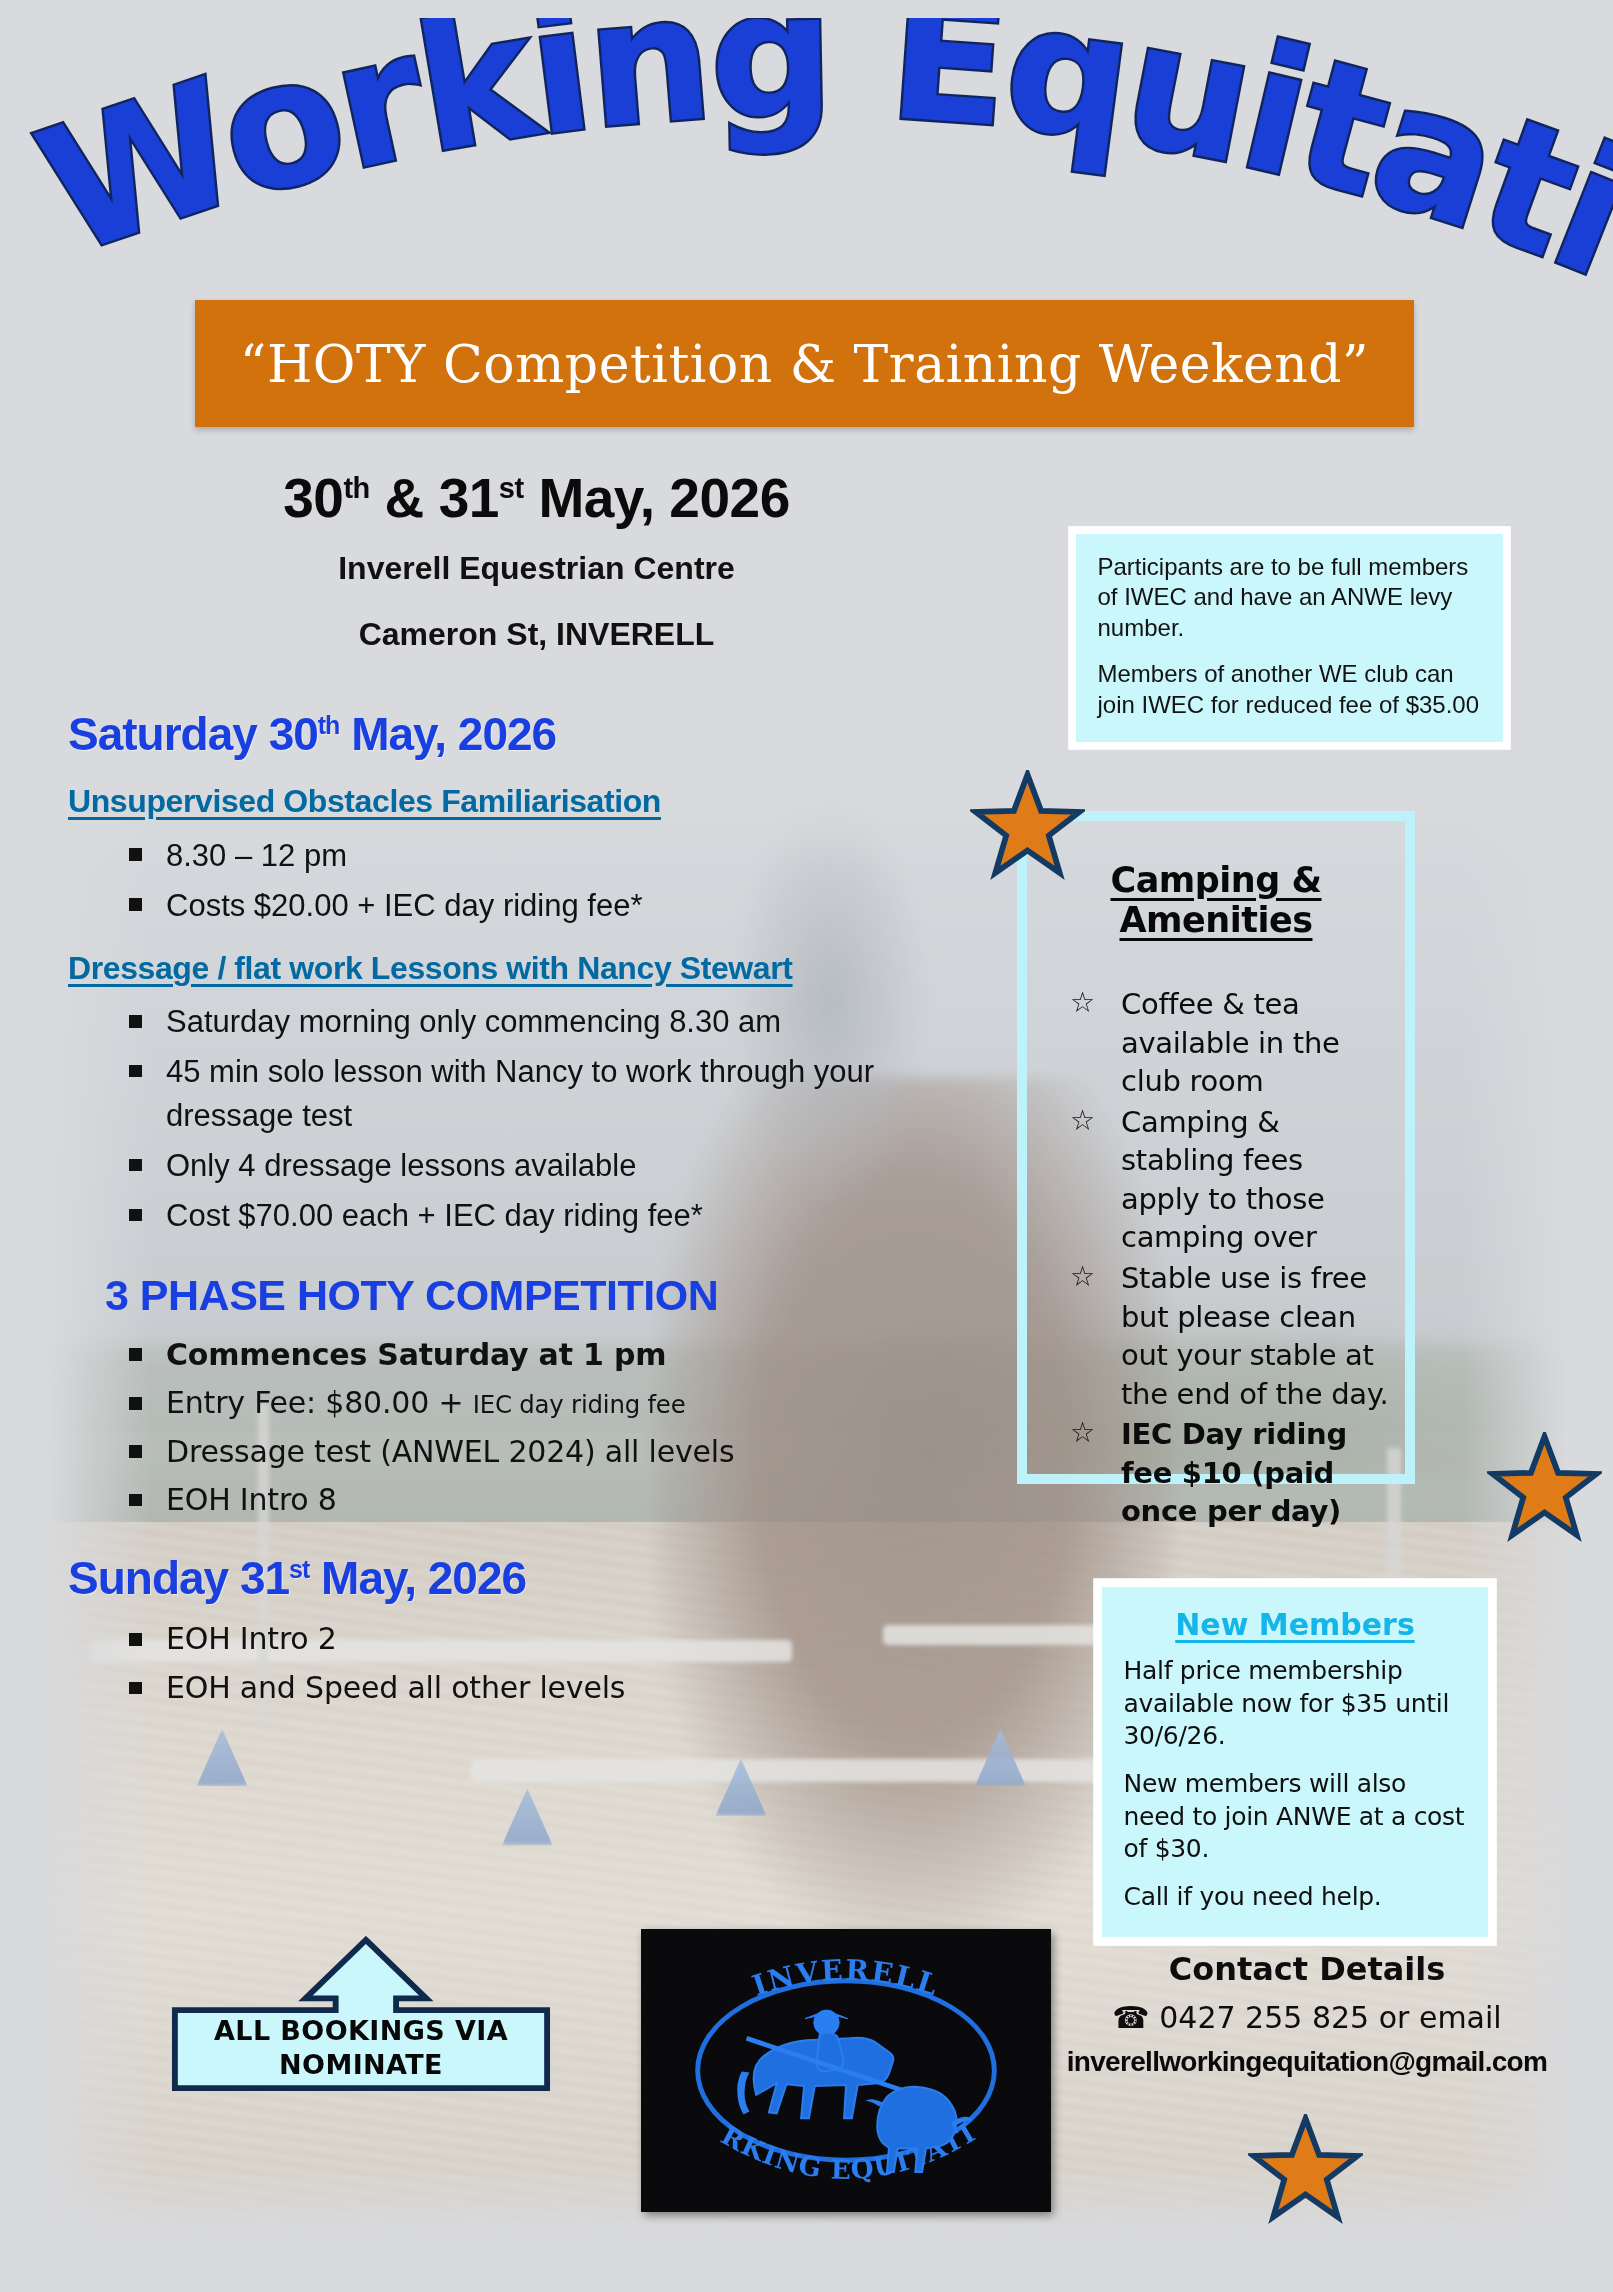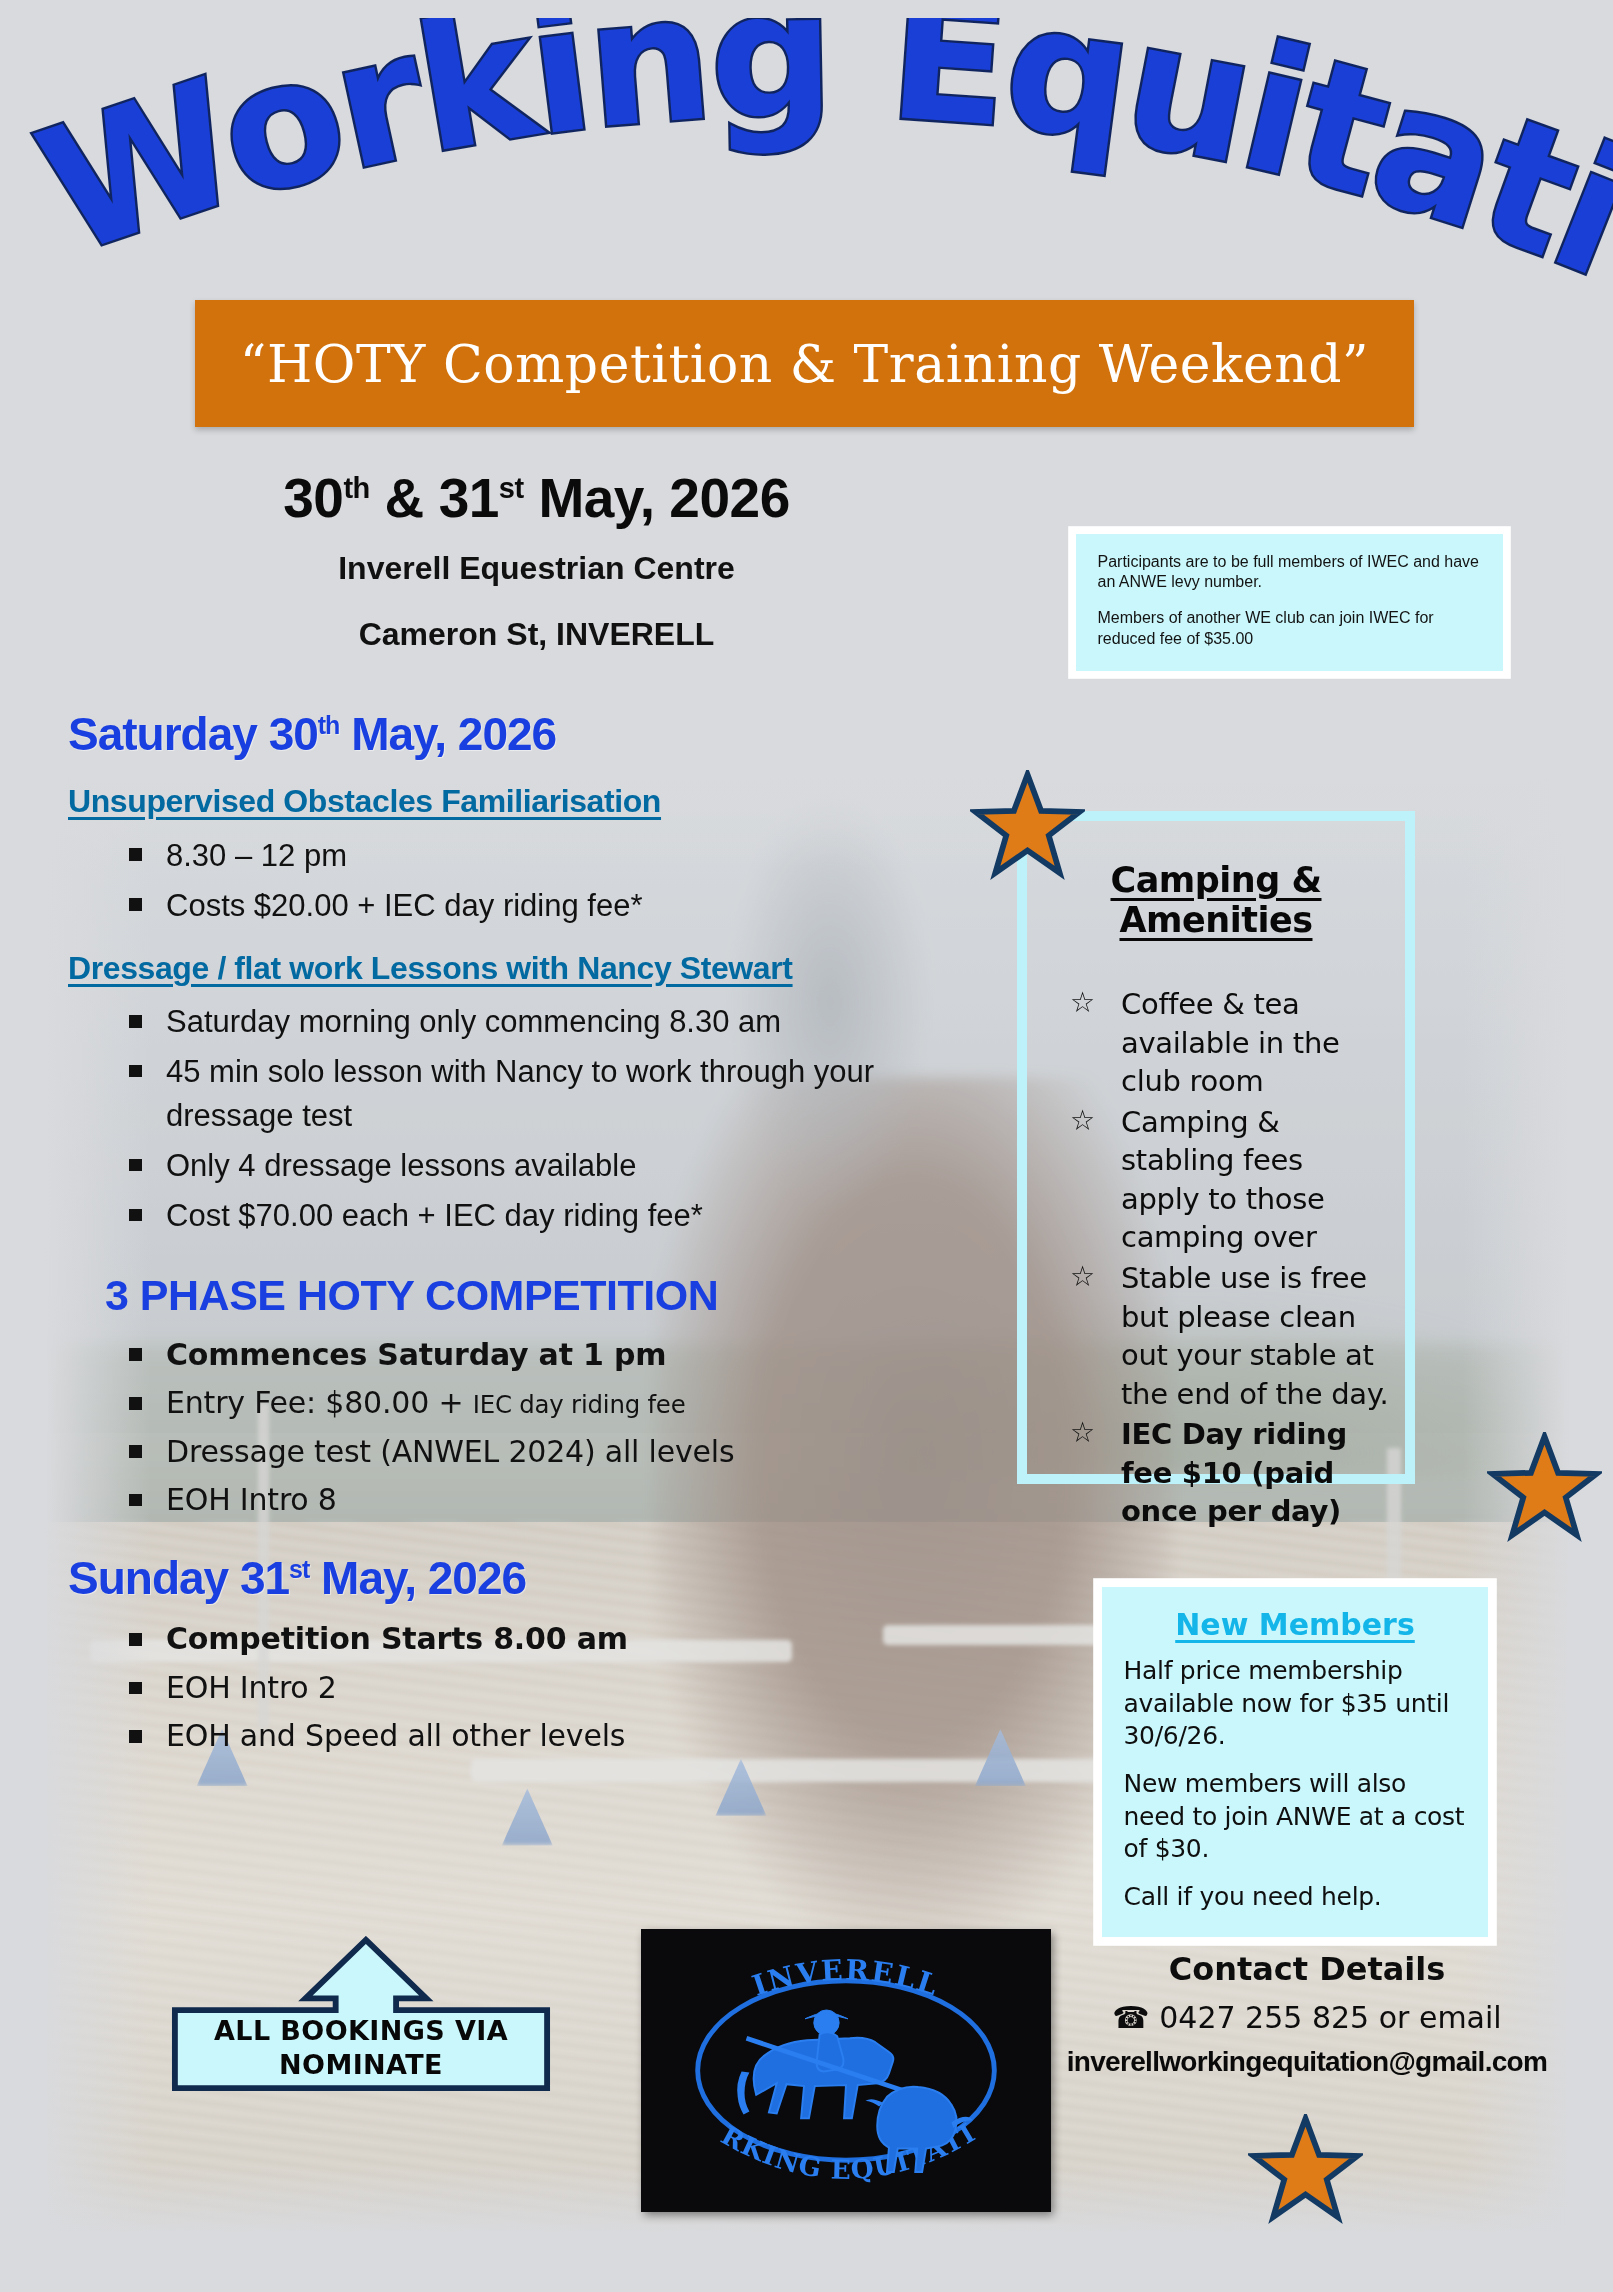--- a/index.html
+++ b/index.html
@@ -76,21 +76,21 @@
   .venue2{font-family:"Liberation Sans", sans-serif;font-weight:bold;font-size:32px;
     color:#111;margin-top:29px;}
 
   
   .note-participants{
     position:absolute;left:1076px;top:534px;width:386px;
     background:#caf7fb;padding:17.6px 19.5px 21.5px 21.5px;
     box-shadow:0 0 0 7.8px #ffffff, 2px 2.9px 5.9px rgba(0,0,0,.2);
   }
   .note-participants p{margin:0 0 15.6px 0;font-family:"Liberation Sans", sans-serif;
-    font-size:16px;line-height:1.28;color:#131313;}
+    font-size:24px;line-height:1.28;color:#131313;}
   .note-participants p:last-child{margin-bottom:0;}
 
   
   .leftcol{position:absolute;left:68px;top:707px;width:878px;}
   .day-head{font-family:"Liberation Sans", sans-serif;font-weight:bold;font-size:46px;
     color:#1a3fe0;letter-spacing:-1px;text-shadow:1px 1px 1px rgba(255,255,255,.5);}
   .day-head sup{font-size:25px;}
   .sub-head{font-family:"Liberation Sans", sans-serif;font-weight:bold;font-size:32px;
     color:#0369a1;text-decoration:underline;text-underline-offset:4.9px;
     margin-top:22px;letter-spacing:-0.4px;}
@@ -261,21 +261,20 @@
       <li class="bold">Commences Saturday at 1 pm</li>
       <li><span>Entry Fee: $80.00 + </span><span class="small">IEC day riding fee</span></li>
       <li>Dressage test (ANWEL 2024) all levels</li>
       <li>EOH Intro 8</li>
     </ul>
 
     <div class="day-head sunday-head">
       <span>Sunday 31</span><sup>st</sup><span> May, 2026</span>
     </div>
     <ul class="blist gothic">
-      <li class="bold">Competition Starts 8.00 am</li>
       <li>EOH Intro 2</li>
       <li>EOH and Speed all other levels</li>
     </ul>
   </div>
 
   <div class="camp-box">
     <div class="camp-title">Camping &amp; Amenities</div>
     <ul class="starlist">
       <li>Coffee &amp; tea available in the club room</li>
       <li>Camping &amp; stabling fees apply to those camping over</li>

